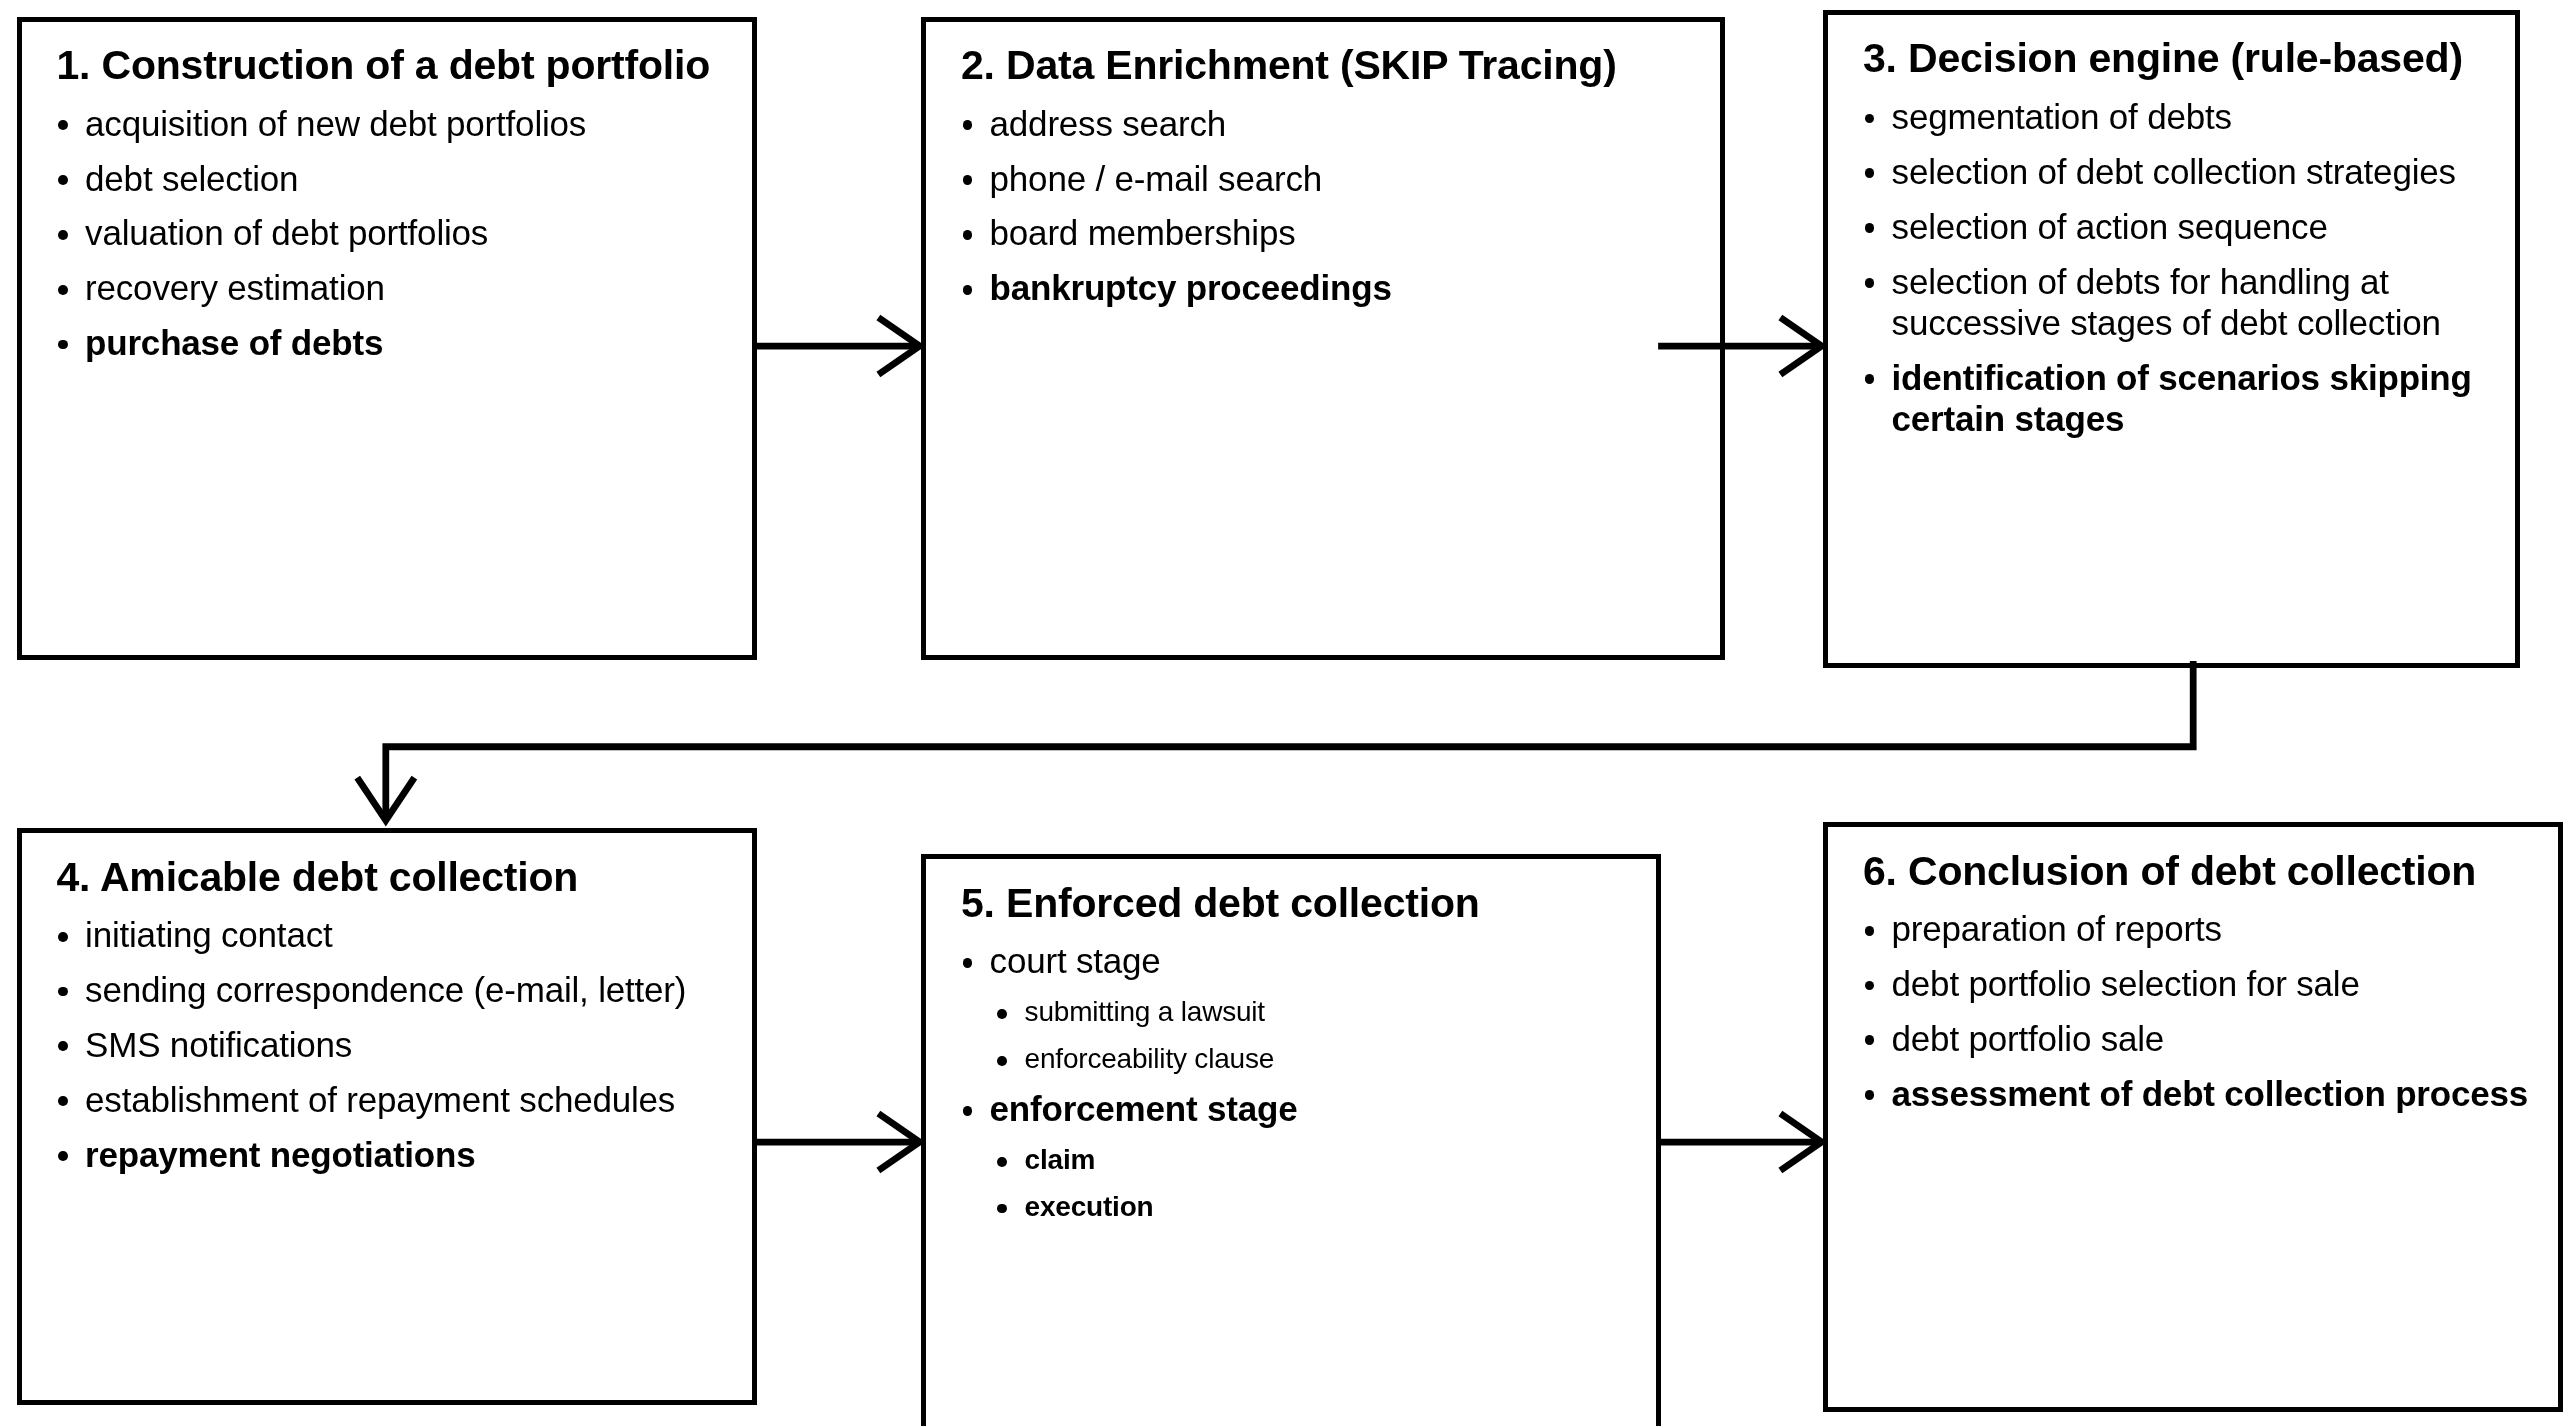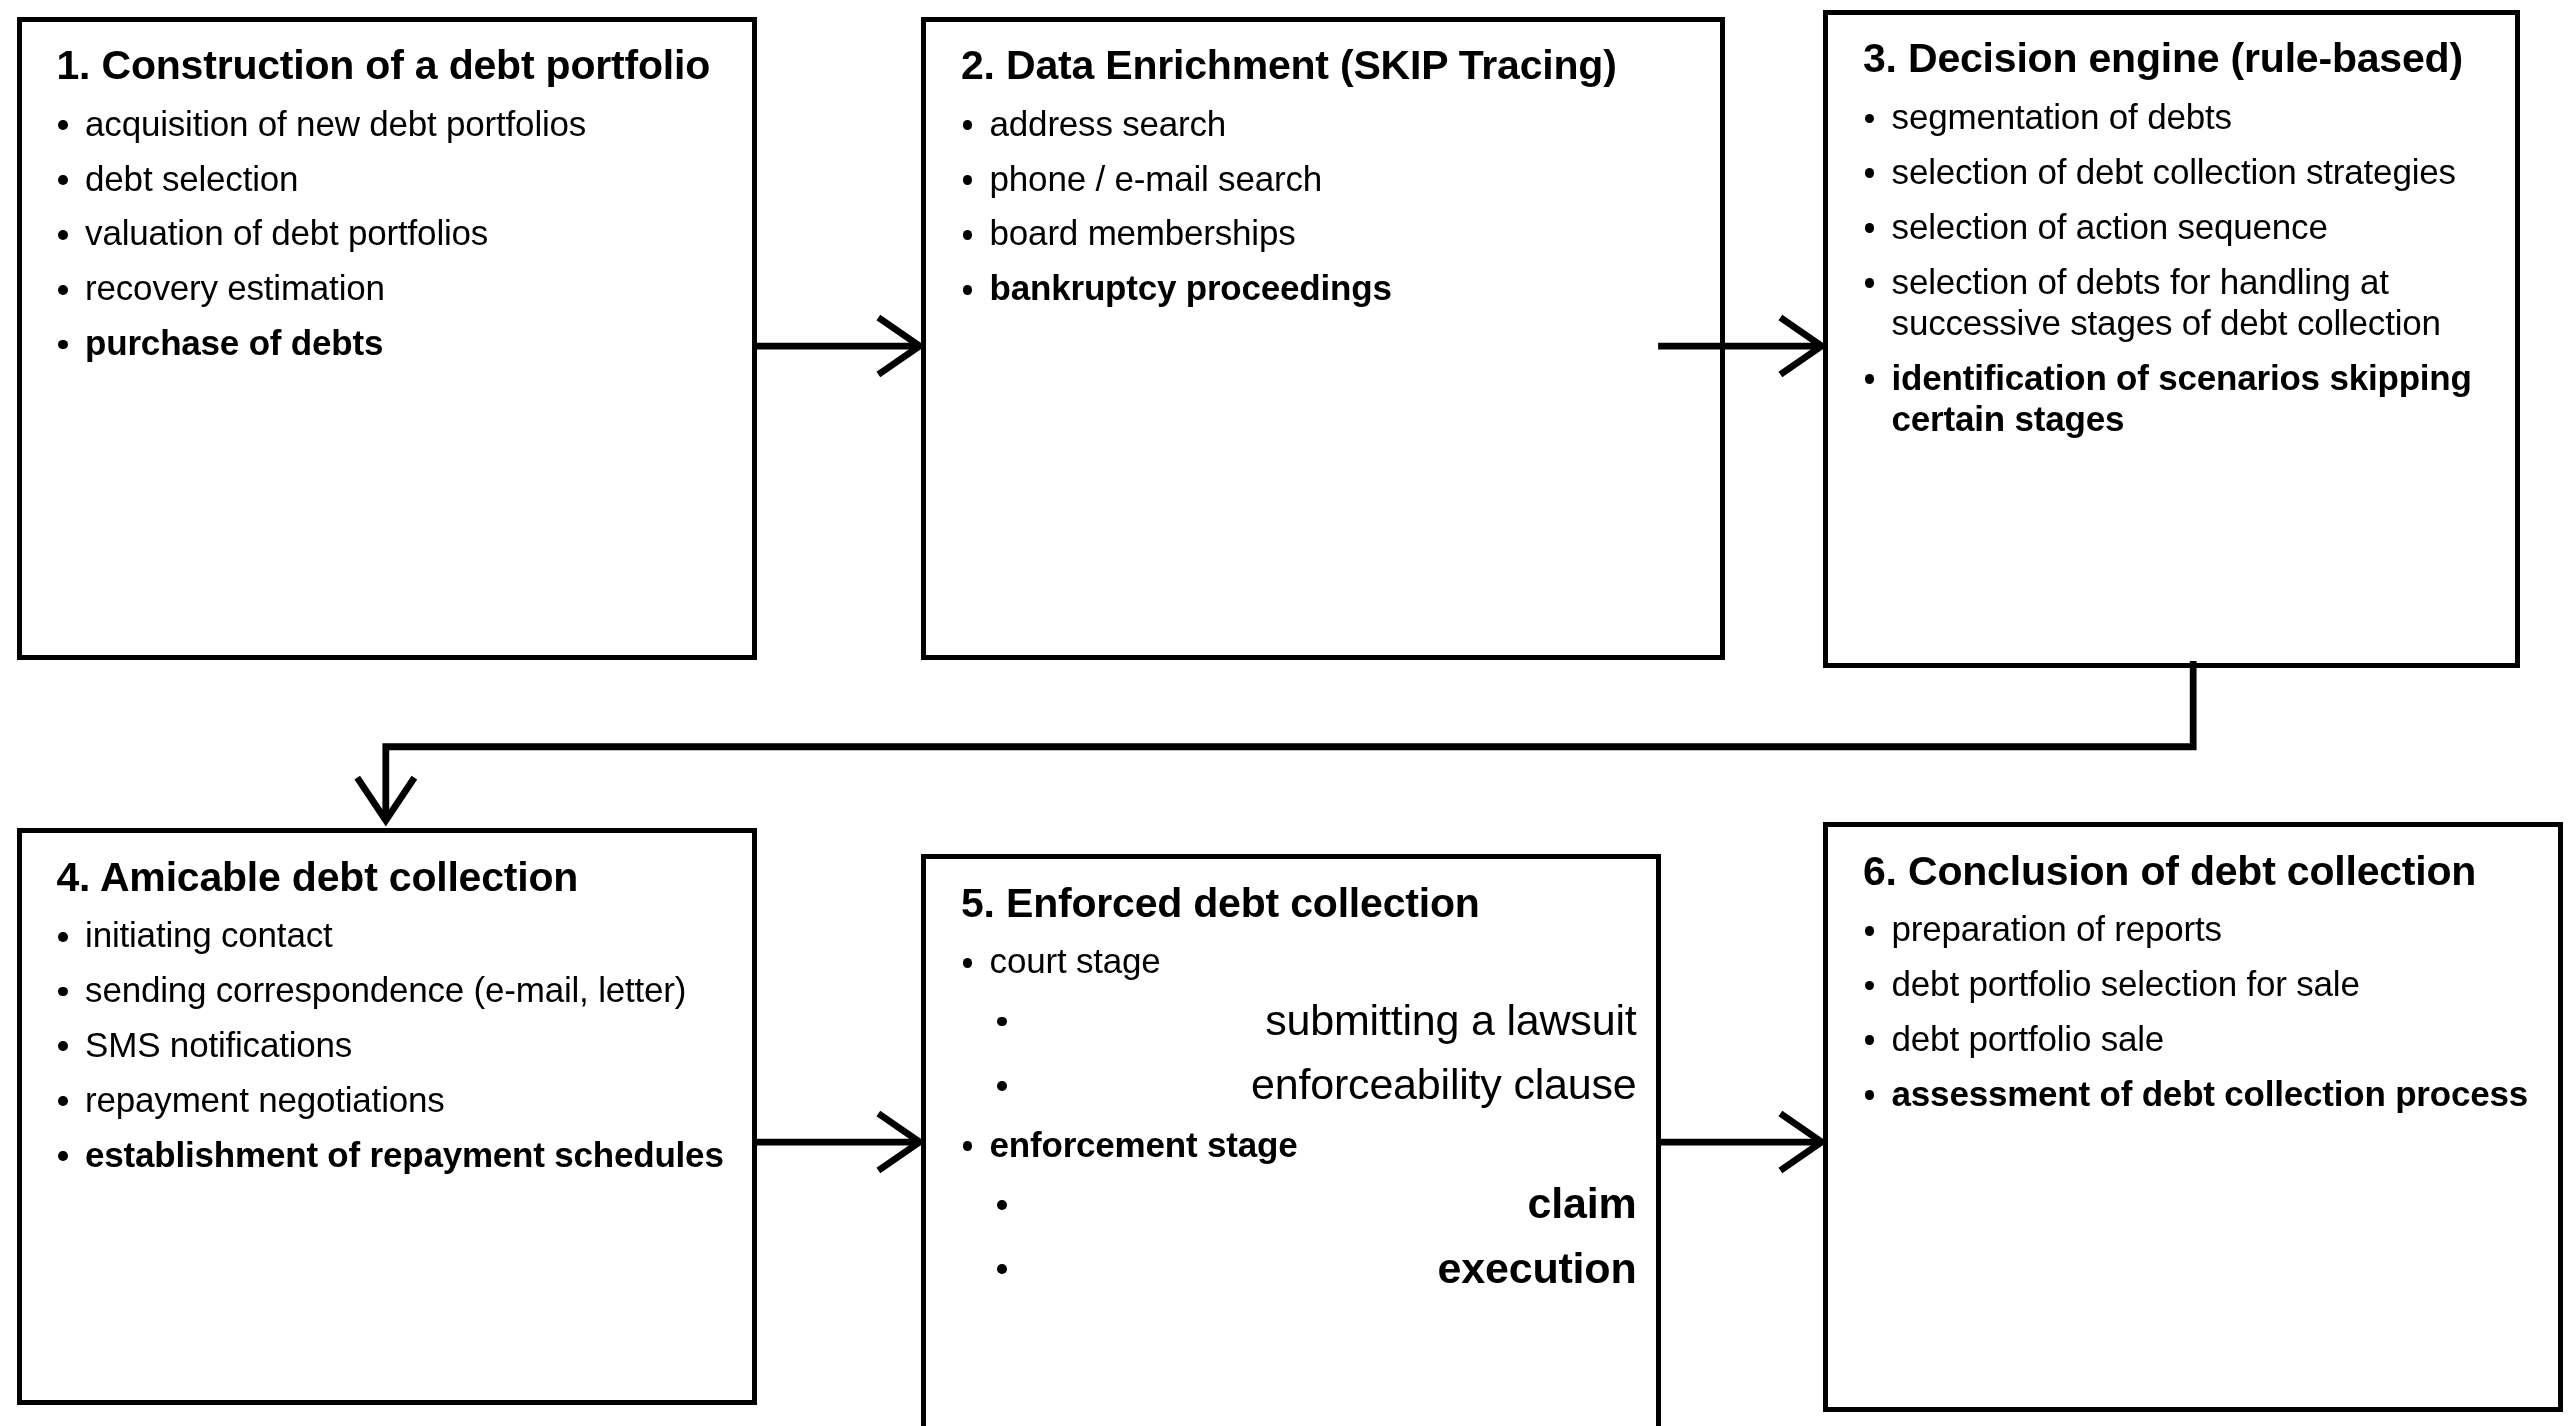--- a/index.html
+++ b/index.html
@@ -59,26 +59,25 @@
     background: #000000;
     border-radius: 50%;
   }
   .sub-list {
     list-style: none;
     margin: 13.5px 0 0 0;
     padding: 0;
   }
   .sub-list > li {
     position: relative;
-    font-size: 43px;
+    font-size: 28px;
     line-height: 1.18;
     margin: 0 0 13.5px 0;
     padding-left: 35px;
     letter-spacing: -0.2px;
-    text-align: right;
   }
   .sub-list > li:last-child { margin-bottom: 0; }
   .sub-list > li > .bullet-dot {
     position: absolute;
     left: 7.5px;
     top: 0.50em;
     width: 9.8px;
     height: 9.8px;
     background: #000000;
     border-radius: 50%;
@@ -180,25 +179,25 @@
       <li>
         <span class="bullet-dot"></span>
         <span>sending correspondence (e-mail, letter)</span>
       </li>
       <li>
         <span class="bullet-dot"></span>
         <span>SMS notifications</span>
       </li>
       <li>
         <span class="bullet-dot"></span>
+        <span>establishment of repayment schedules</span>
+      </li>
+      <li>
+        <span class="bullet-dot"></span>
         <span>repayment negotiations</span>
-      </li>
-      <li>
-        <span class="bullet-dot"></span>
-        <span>establishment of repayment schedules</span>
       </li>
     </ul>
   </div>
 
   <div class="stage-box" id="box-5" style="left:921px; top:854px; width:740px; height:590px;">
     <div class="stage-title">5. Enforced debt collection</div>
     <ul class="stage-list">
       <li>
         <span class="bullet-dot"></span>
         <span>court stage</span>

